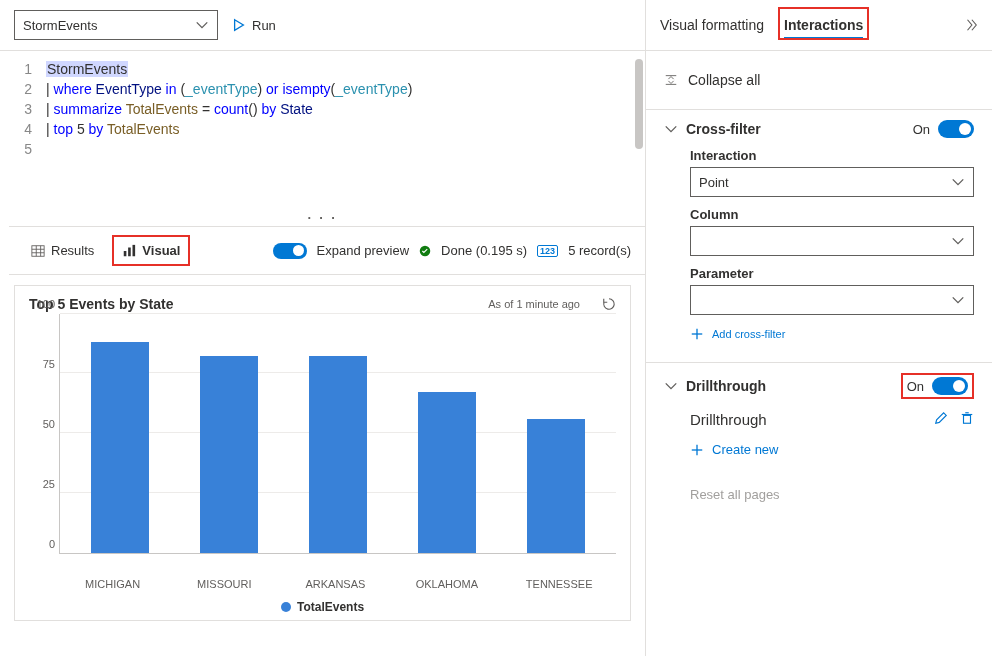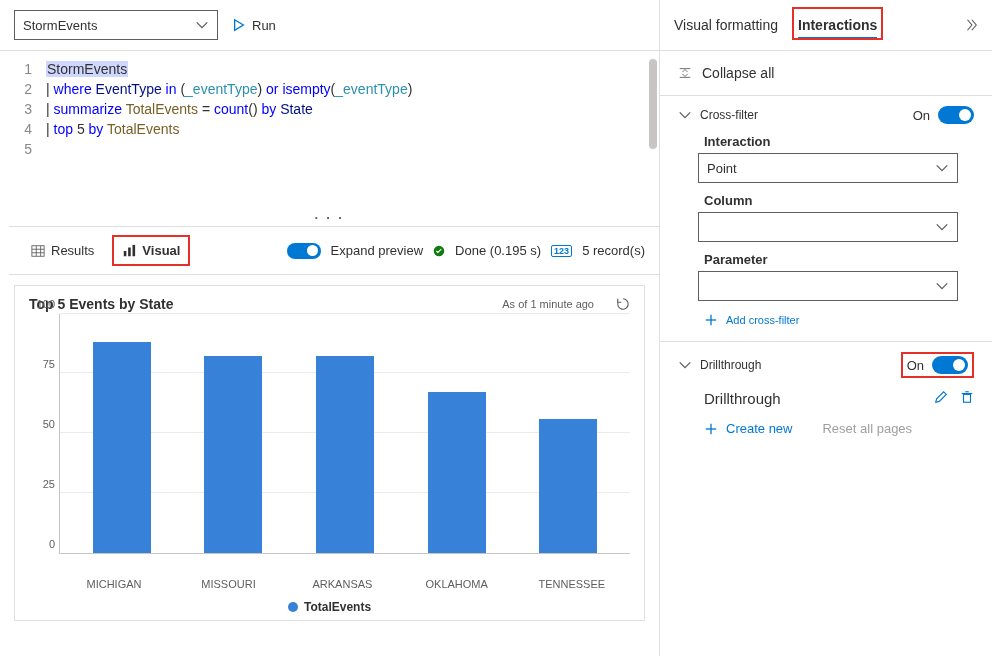--- a/index.html
+++ b/index.html
@@ -1,18 +1,18 @@
 <!DOCTYPE html>
 <html><head>
 <meta charset="utf-8">
 <style>
   * { box-sizing: border-box; margin: 0; padding: 0; font-family: "Segoe UI", Arial, sans-serif; }
   body { width: 992px; height: 656px; display: flex; background: #fff; font-size: 13px; color: #323130; overflow: hidden; }
   .left { width: 660px; display: flex; flex-direction: column; border-right: 1px solid #e1dfdd; }
-  .right { flex: 1; display: flex; flex-direction: column; }
+  .right { flex: 1; display: flex; flex-direction: column; gap: 7px; }
 
   
   .toolbar { display: flex; align-items: center; padding: 10px 14px; gap: 14px; }
   .ds-select { width: 204px; height: 30px; border: 1px solid #605e5c; display: flex; align-items: center; padding: 0 8px; justify-content: space-between; cursor: pointer; }
   .run-btn { display: flex; align-items: flex-start; gap: 6px; cursor: pointer; color: #323130; }
   .run-btn svg { stroke: #0078d4; }
 
   
   .editor { display: flex; border-top: 1px solid #e1dfdd; height: 160px; font-family: Consolas, monospace; font-size: 14px; line-height: 20px; position: relative; }
   .gutter { width: 42px; background: #fff; color: #888; text-align: right; padding: 8px 10px 0 0; }
@@ -55,34 +55,34 @@
 
   
   .rtabs { display: flex; align-items: center; gap: 20px; padding: 10px 14px; border-bottom: 1px solid #e1dfdd; position: relative; }
   .rtab { padding: 4px 0; cursor: pointer; font-size: 14px; }
   .rtab.active { font-weight: 600; border-bottom: 3px solid #0078d4; border-top: 3px solid transparent; position: relative; }
   .rtab.active::before { content: ""; position: absolute; top: -6px; left: -6px; right: -6px; bottom: -3px; border: 2.5px solid #e63027; pointer-events: none; }
   .rtabs .expand { margin-left: auto; cursor: pointer; }
   .collapse-all { display: flex; align-items: center; gap: 10px; padding: 14px 18px; cursor: pointer; color: #323130; font-size: 14px; }
   .section { padding: 10px 18px 14px 18px; border-top: 1px solid #e1dfdd; }
   .section-head { display: flex; align-items: center; gap: 8px; }
-  .section-title { font-weight: 400; font-size: 12px; flex: 1; }
+  .section-title { font-weight: 700; font-size: 14px; flex: 1; }
   .on-label { font-size: 13px; }
   .toggle2 { width: 36px; height: 18px; background: #0078d4; border-radius: 10px; position: relative; cursor: pointer; }
   .toggle2::after { content: ""; position: absolute; width: 12px; height: 12px; background: #fff; border-radius: 50%; right: 3px; top: 3px; }
   .field-label { font-weight: 600; margin: 10px 0 4px 26px; font-size: 13px; }
-  .field-select { margin-left: 20px; height: 30px; border: 1px solid #605e5c; display: flex; align-items: center; justify-content: space-between; padding: 0 8px; cursor: pointer; width: 260px; }
+  .field-select { margin-left: 26px; height: 30px; border: 1px solid #605e5c; display: flex; align-items: center; justify-content: space-between; padding: 0 8px; cursor: pointer; width: 284px; }
   .link-row { display: flex; align-items: center; gap: 8px; margin: 12px 0 0 26px; color: #0078d4; cursor: pointer; font-size: 11px; }
   .drill-item { margin: 12px 0 0 26px; display: flex; align-items: flex-start; }
   .drill-text { flex: 1; }
   .drill-text .dtitle { font-size: 15px; }
   .drill-text .dsub { font-size: 12px; color: #605e5c; }
   .drill-icons { display: flex; gap: 12px; color: #0078d4; }
   .drill-icons span { cursor: pointer; }
-  .action-row { display: flex; gap: 30px; margin: 14px 0 0 26px; font-size: 13px; }
+  .action-row { display: flex; gap: 30px; margin: 14px 0 0 26px; font-size: 13px; flex-direction: column; }
   .action-row .new { color: #0078d4; cursor: pointer; display: flex; gap: 8px; align-items: center; }
   .action-row .reset { color: #a19f9d; cursor: pointer; }
   .redbox { border: 2.5px solid #e63027; padding: 2px 4px; display: inline-flex; align-items: center; gap: 8px; }
   svg.icon { width: 14px; height: 14px; }
 </style>
 </head>
 <body>
 
 <div class="left">
   <div class="toolbar">

